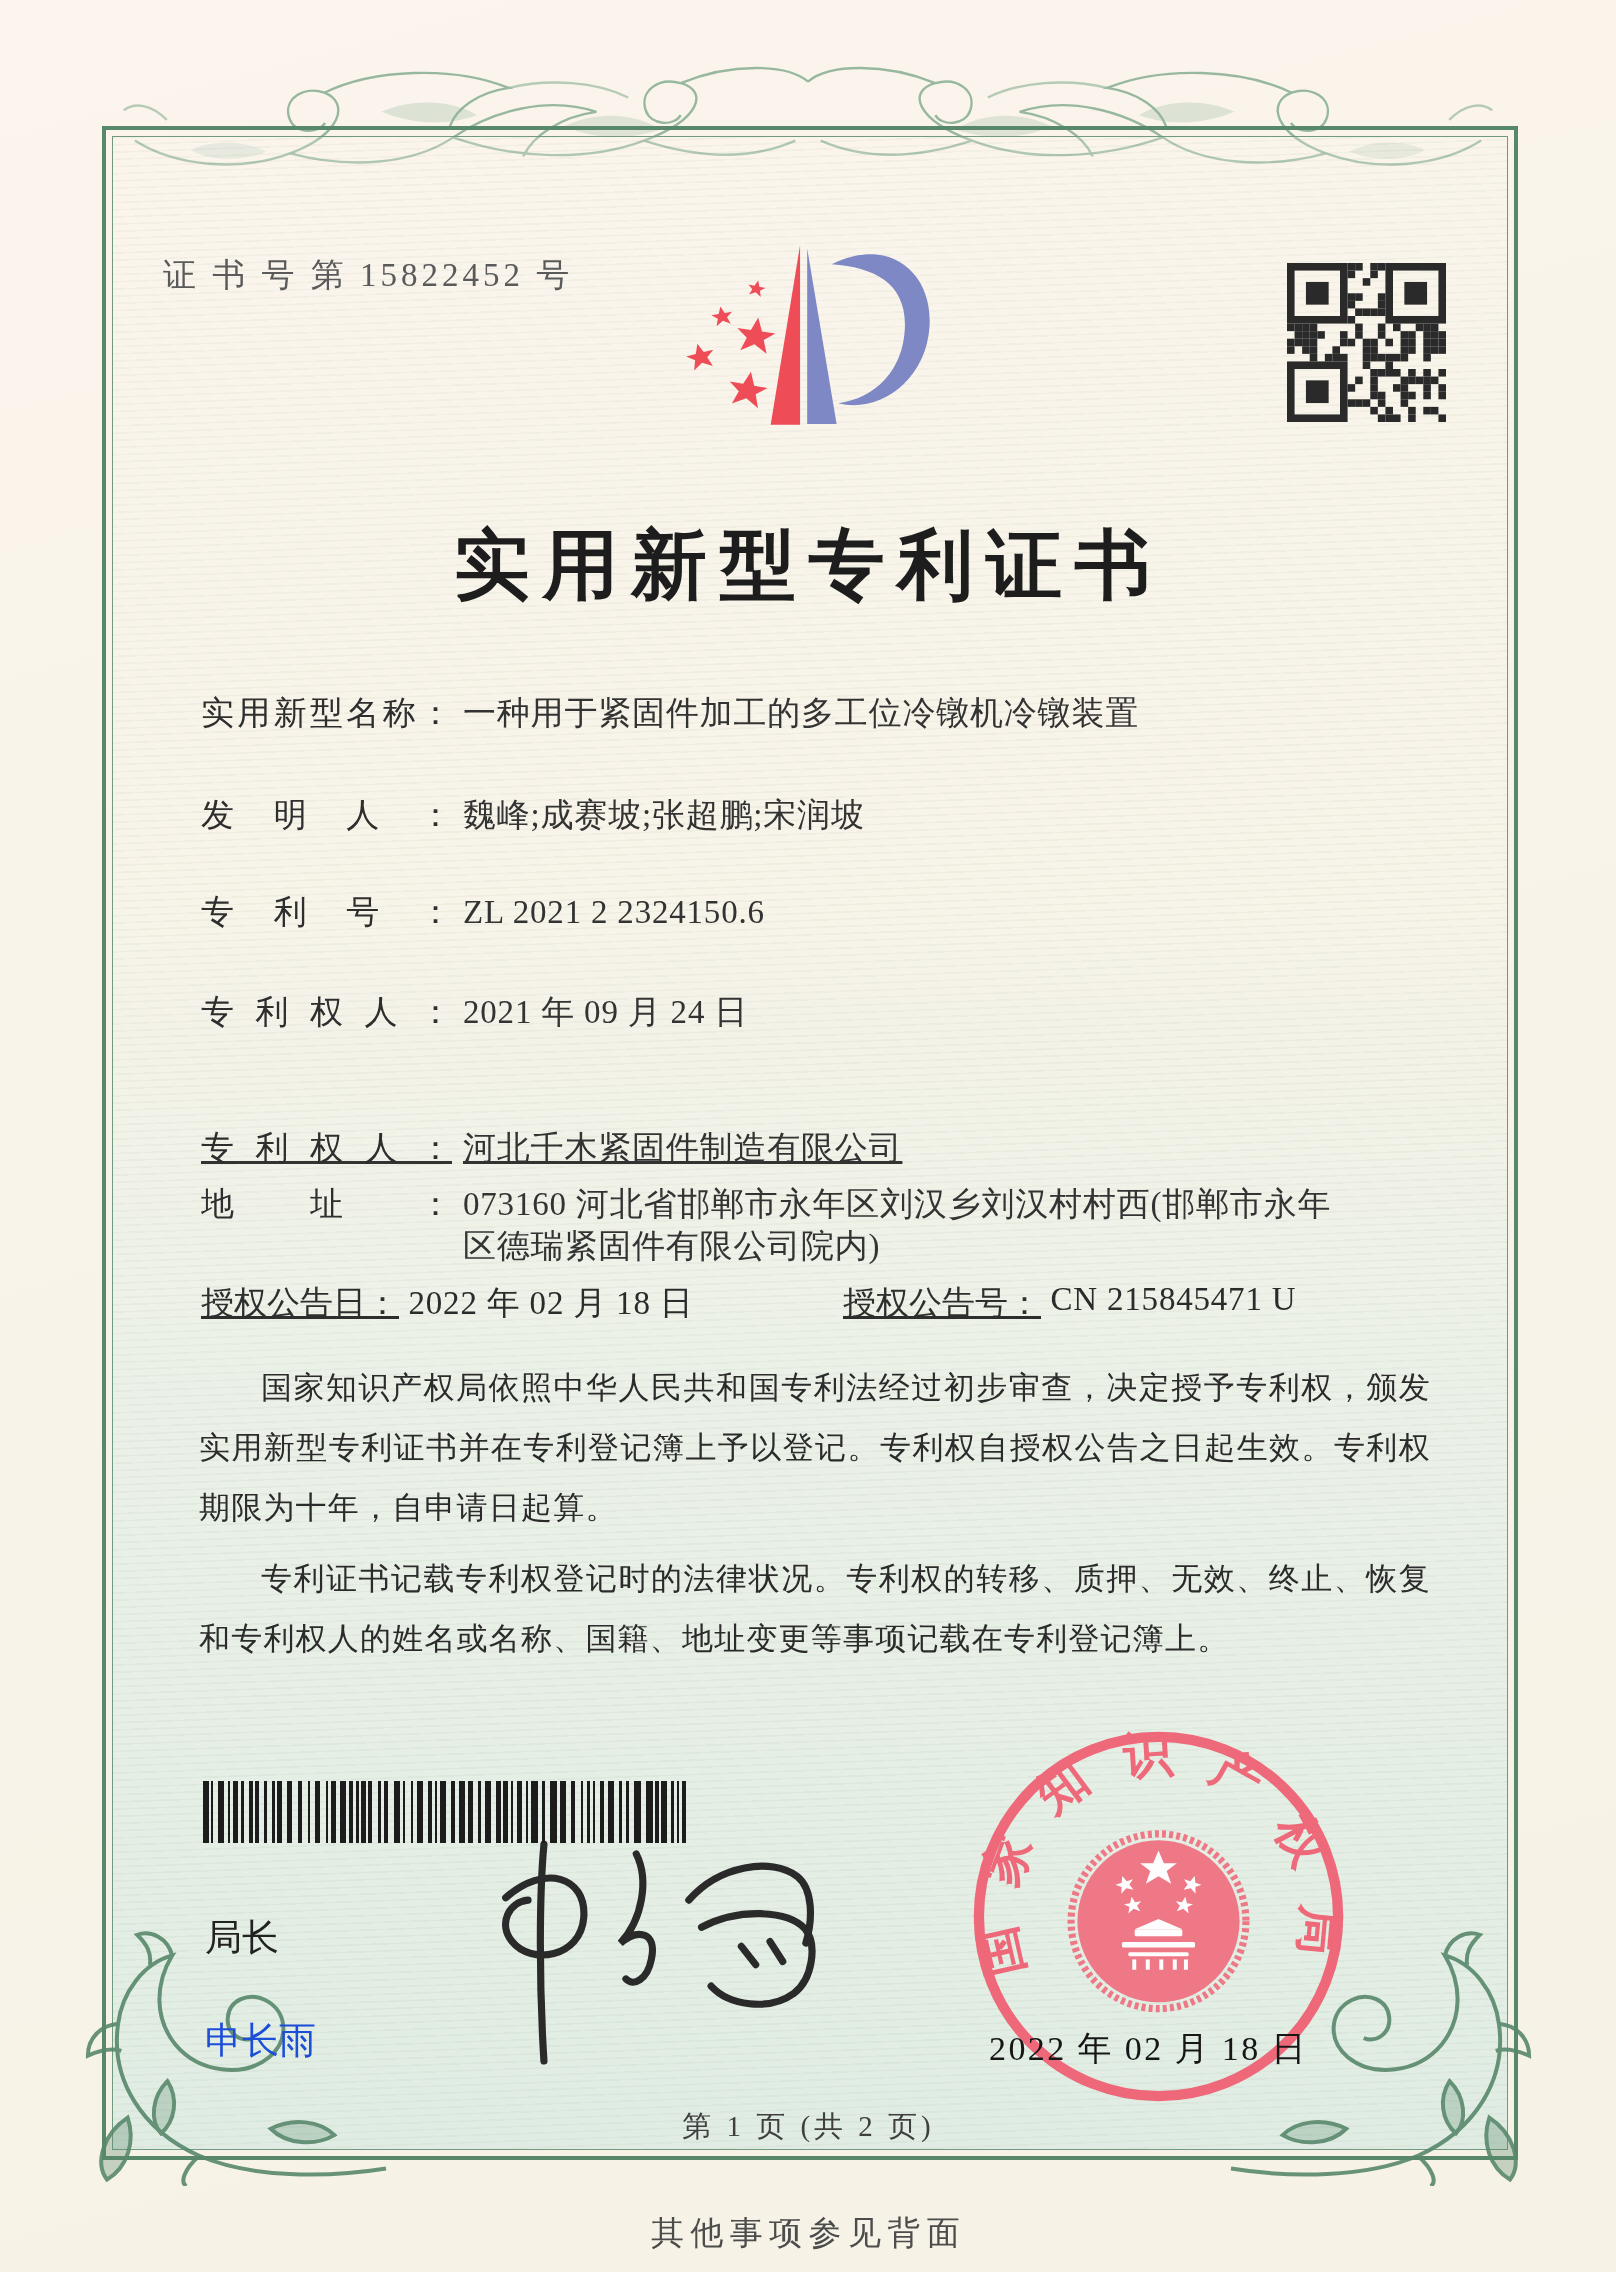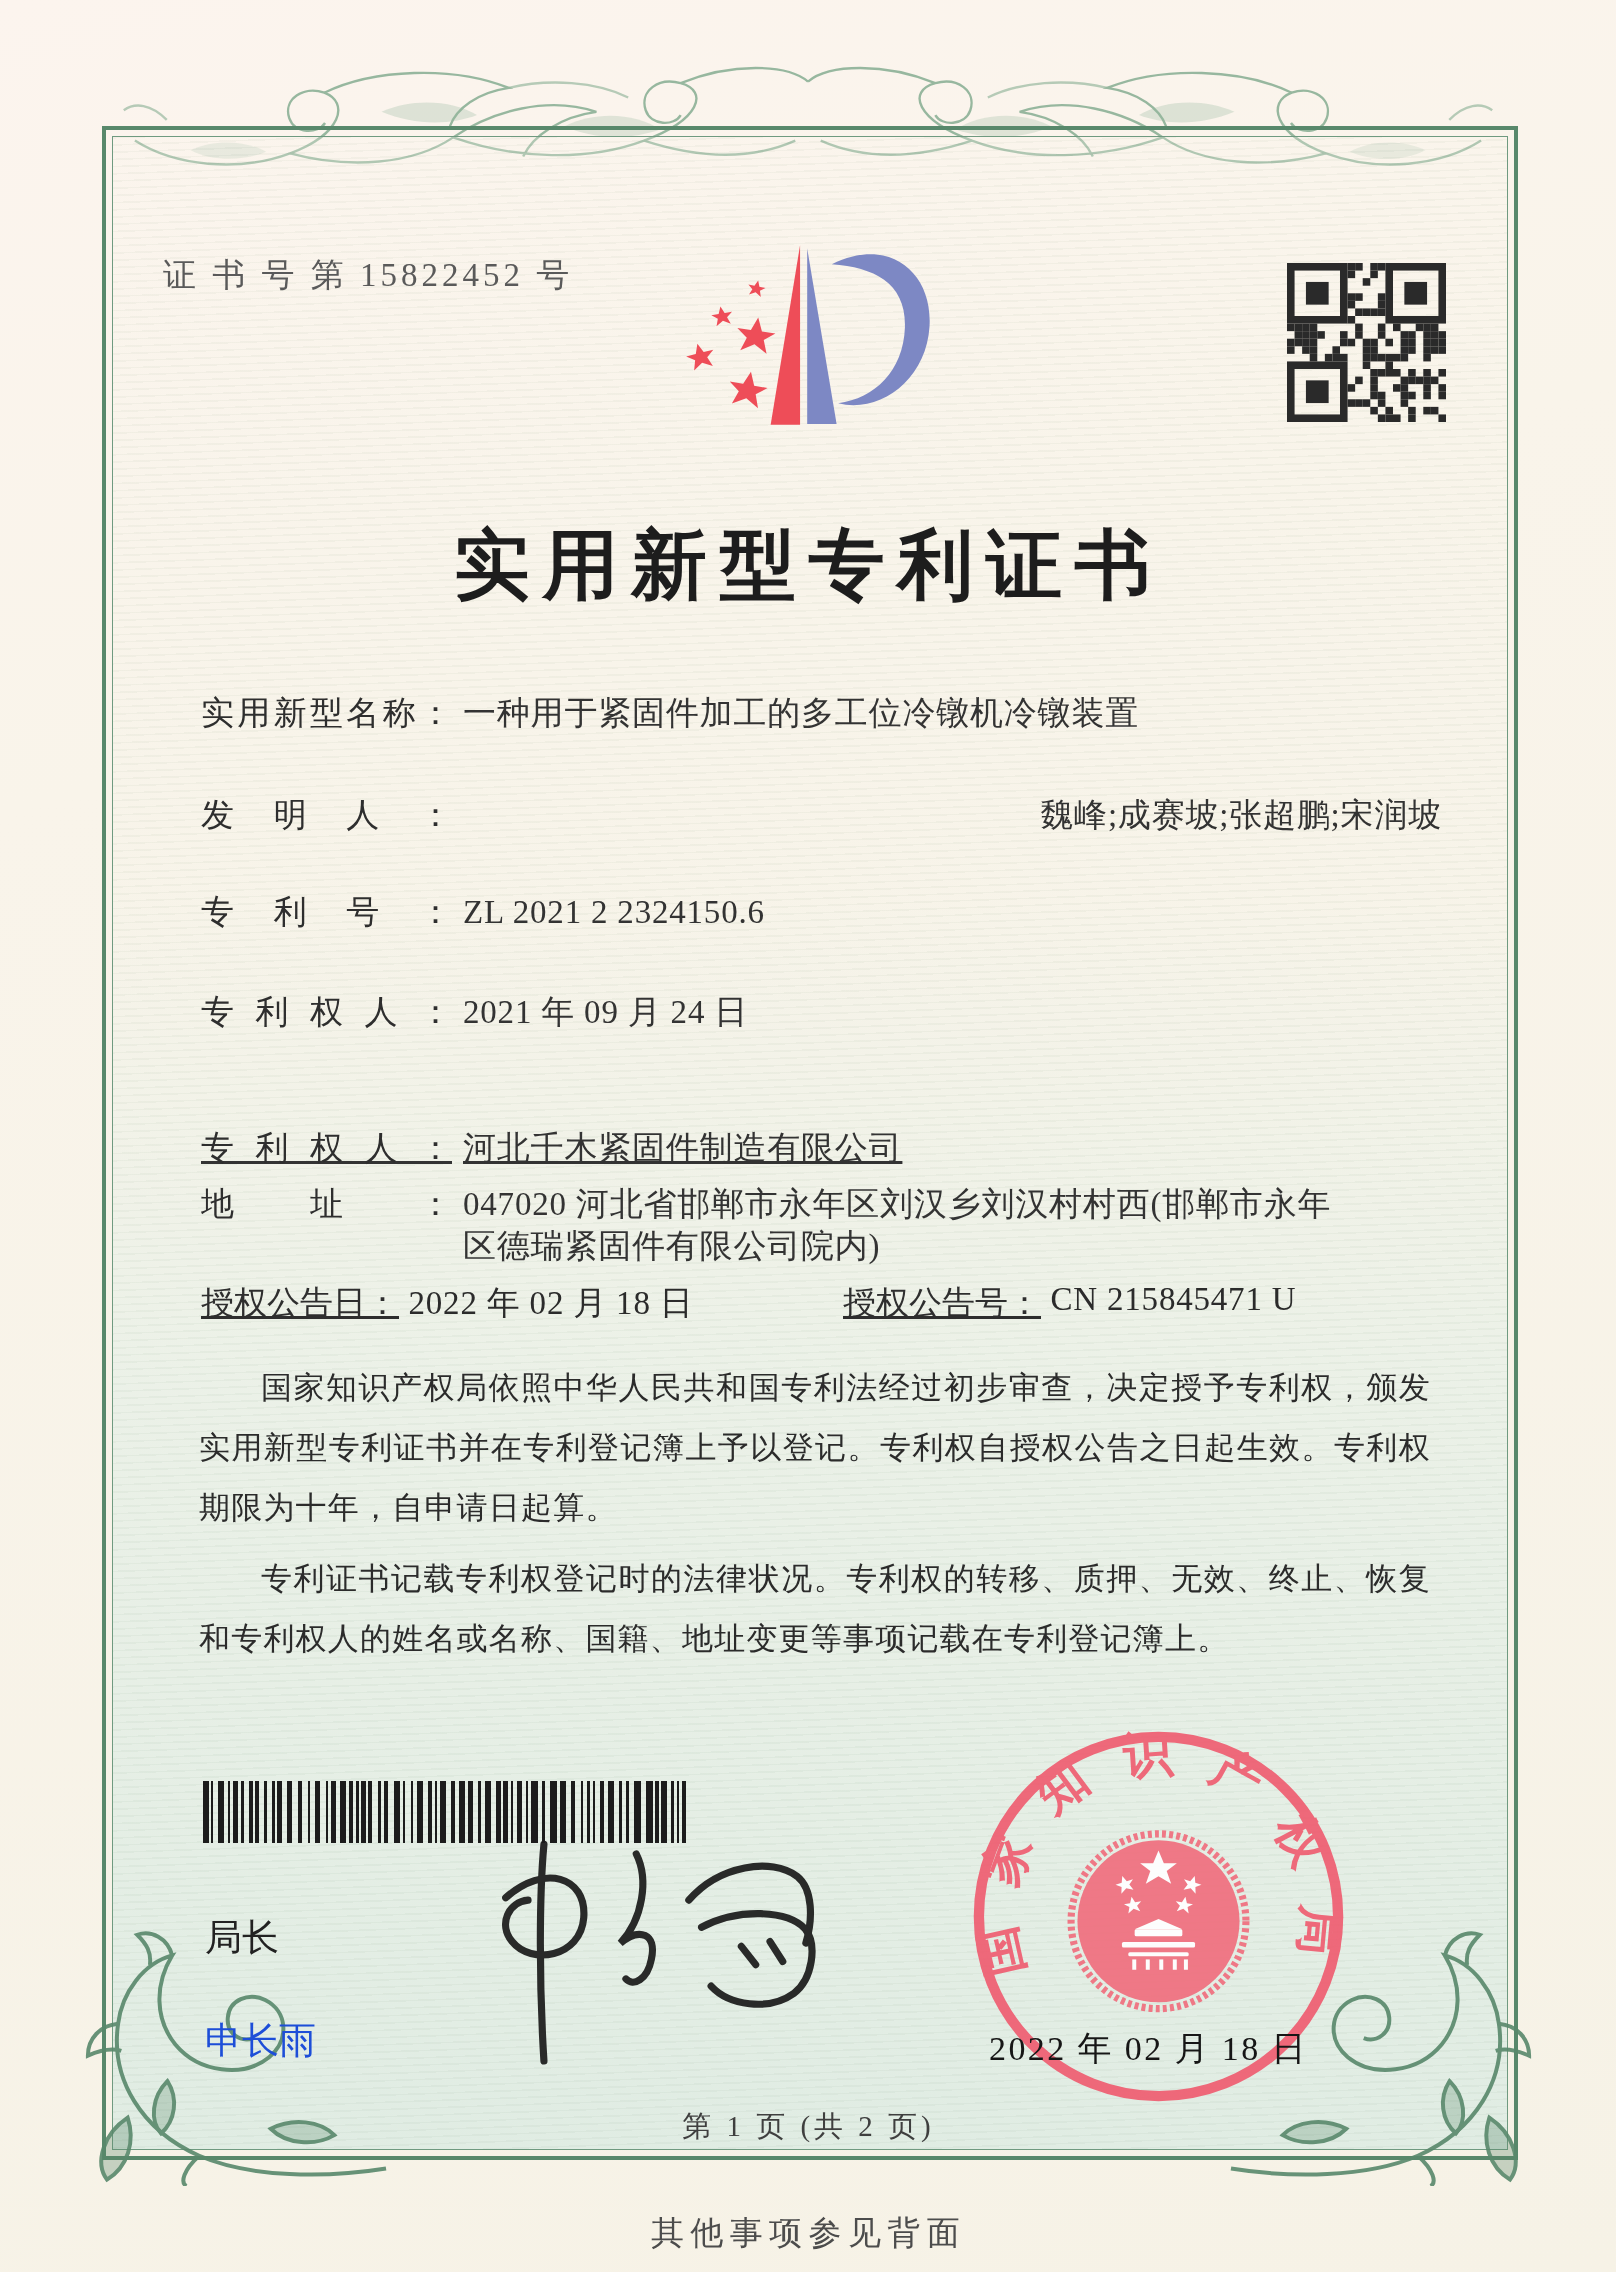--- a/index.html
+++ b/index.html
@@ -34,21 +34,21 @@
   .logo{left:684px;top:223px;width:248px;height:224px;z-index:5;}
   .qr{left:1287px;top:263px;width:159px;height:159px;z-index:5;}
   .title{
     left:0;width:100%;top:497px;text-align:center;font-size:76px;font-weight:700;
     letter-spacing:12.7px;color:#1d1d1d;z-index:5;margin-top:18px;
   }
   
   .field-row{left:201px;width:1241px;display:flex;font-size:33px;color:#333;z-index:5;line-height:1.28;}
   .f-label{width:251px;flex:0 0 251px;text-align:justify;text-align-last:justify;color:#2e2e2e;}
   .f-value{padding-left:11px;letter-spacing:0.8px;color:#333;}
-  .row-0{top:692px;} .row-1{top:794px;justify-content:space-between;} .row-2{top:891px;}
+  .row-0{top:692px;} .row-1{top:794px;} .row-2{top:891px;}
   .row-3{top:991px;} .row-4{top:1127px;text-decoration:underline;} .row-5{top:1183px;}
   .row-5 .f-value{width:895px;}
   .grant-row{left:201px;top:1281px;width:1273px;display:flex;font-size:33px;z-index:5;}
   .grant-a{display:flex;width:642px;flex:0 0 642px;}
   .grant-b{display:flex;}
   .g-label{color:#2e2e2e;text-decoration:underline;}
   .g-value{padding-left:9.5px;letter-spacing:0.8px;}
   
   .paragraphs{left:199px;top:1358px;width:1232px;z-index:5;}
   .paragraphs p{margin:0 0 11px 0;font-size:31px;line-height:60px;letter-spacing:1.2px;
@@ -278,21 +278,21 @@
 <div class="abs field-row row-3">
   <span class="f-label">专利权人：</span>
   <span class="f-value">2021 年 09 月 24 日</span>
 </div>
 <div class="abs field-row row-4">
   <span class="f-label">专利权人：</span>
   <span class="f-value">河北千木紧固件制造有限公司</span>
 </div>
 <div class="abs field-row row-5">
   <span class="f-label">地址：</span>
-  <span class="f-value">047020 河北省邯郸市永年区刘汉乡刘汉村村西(邯郸市永年区德瑞紧固件有限公司院内)</span>
+  <span class="f-value">073160 河北省邯郸市永年区刘汉乡刘汉村村西(邯郸市永年区德瑞紧固件有限公司院内)</span>
 </div>
 
 <div class="abs grant-row">
   <div class="grant-a">
     <span class="g-label">授权公告日：</span>
     <span class="g-value">2022 年 02 月 18 日</span>
   </div>
   <div class="grant-b">
     <span class="g-label">授权公告号：</span>
     <span class="g-value">CN 215845471 U</span>

